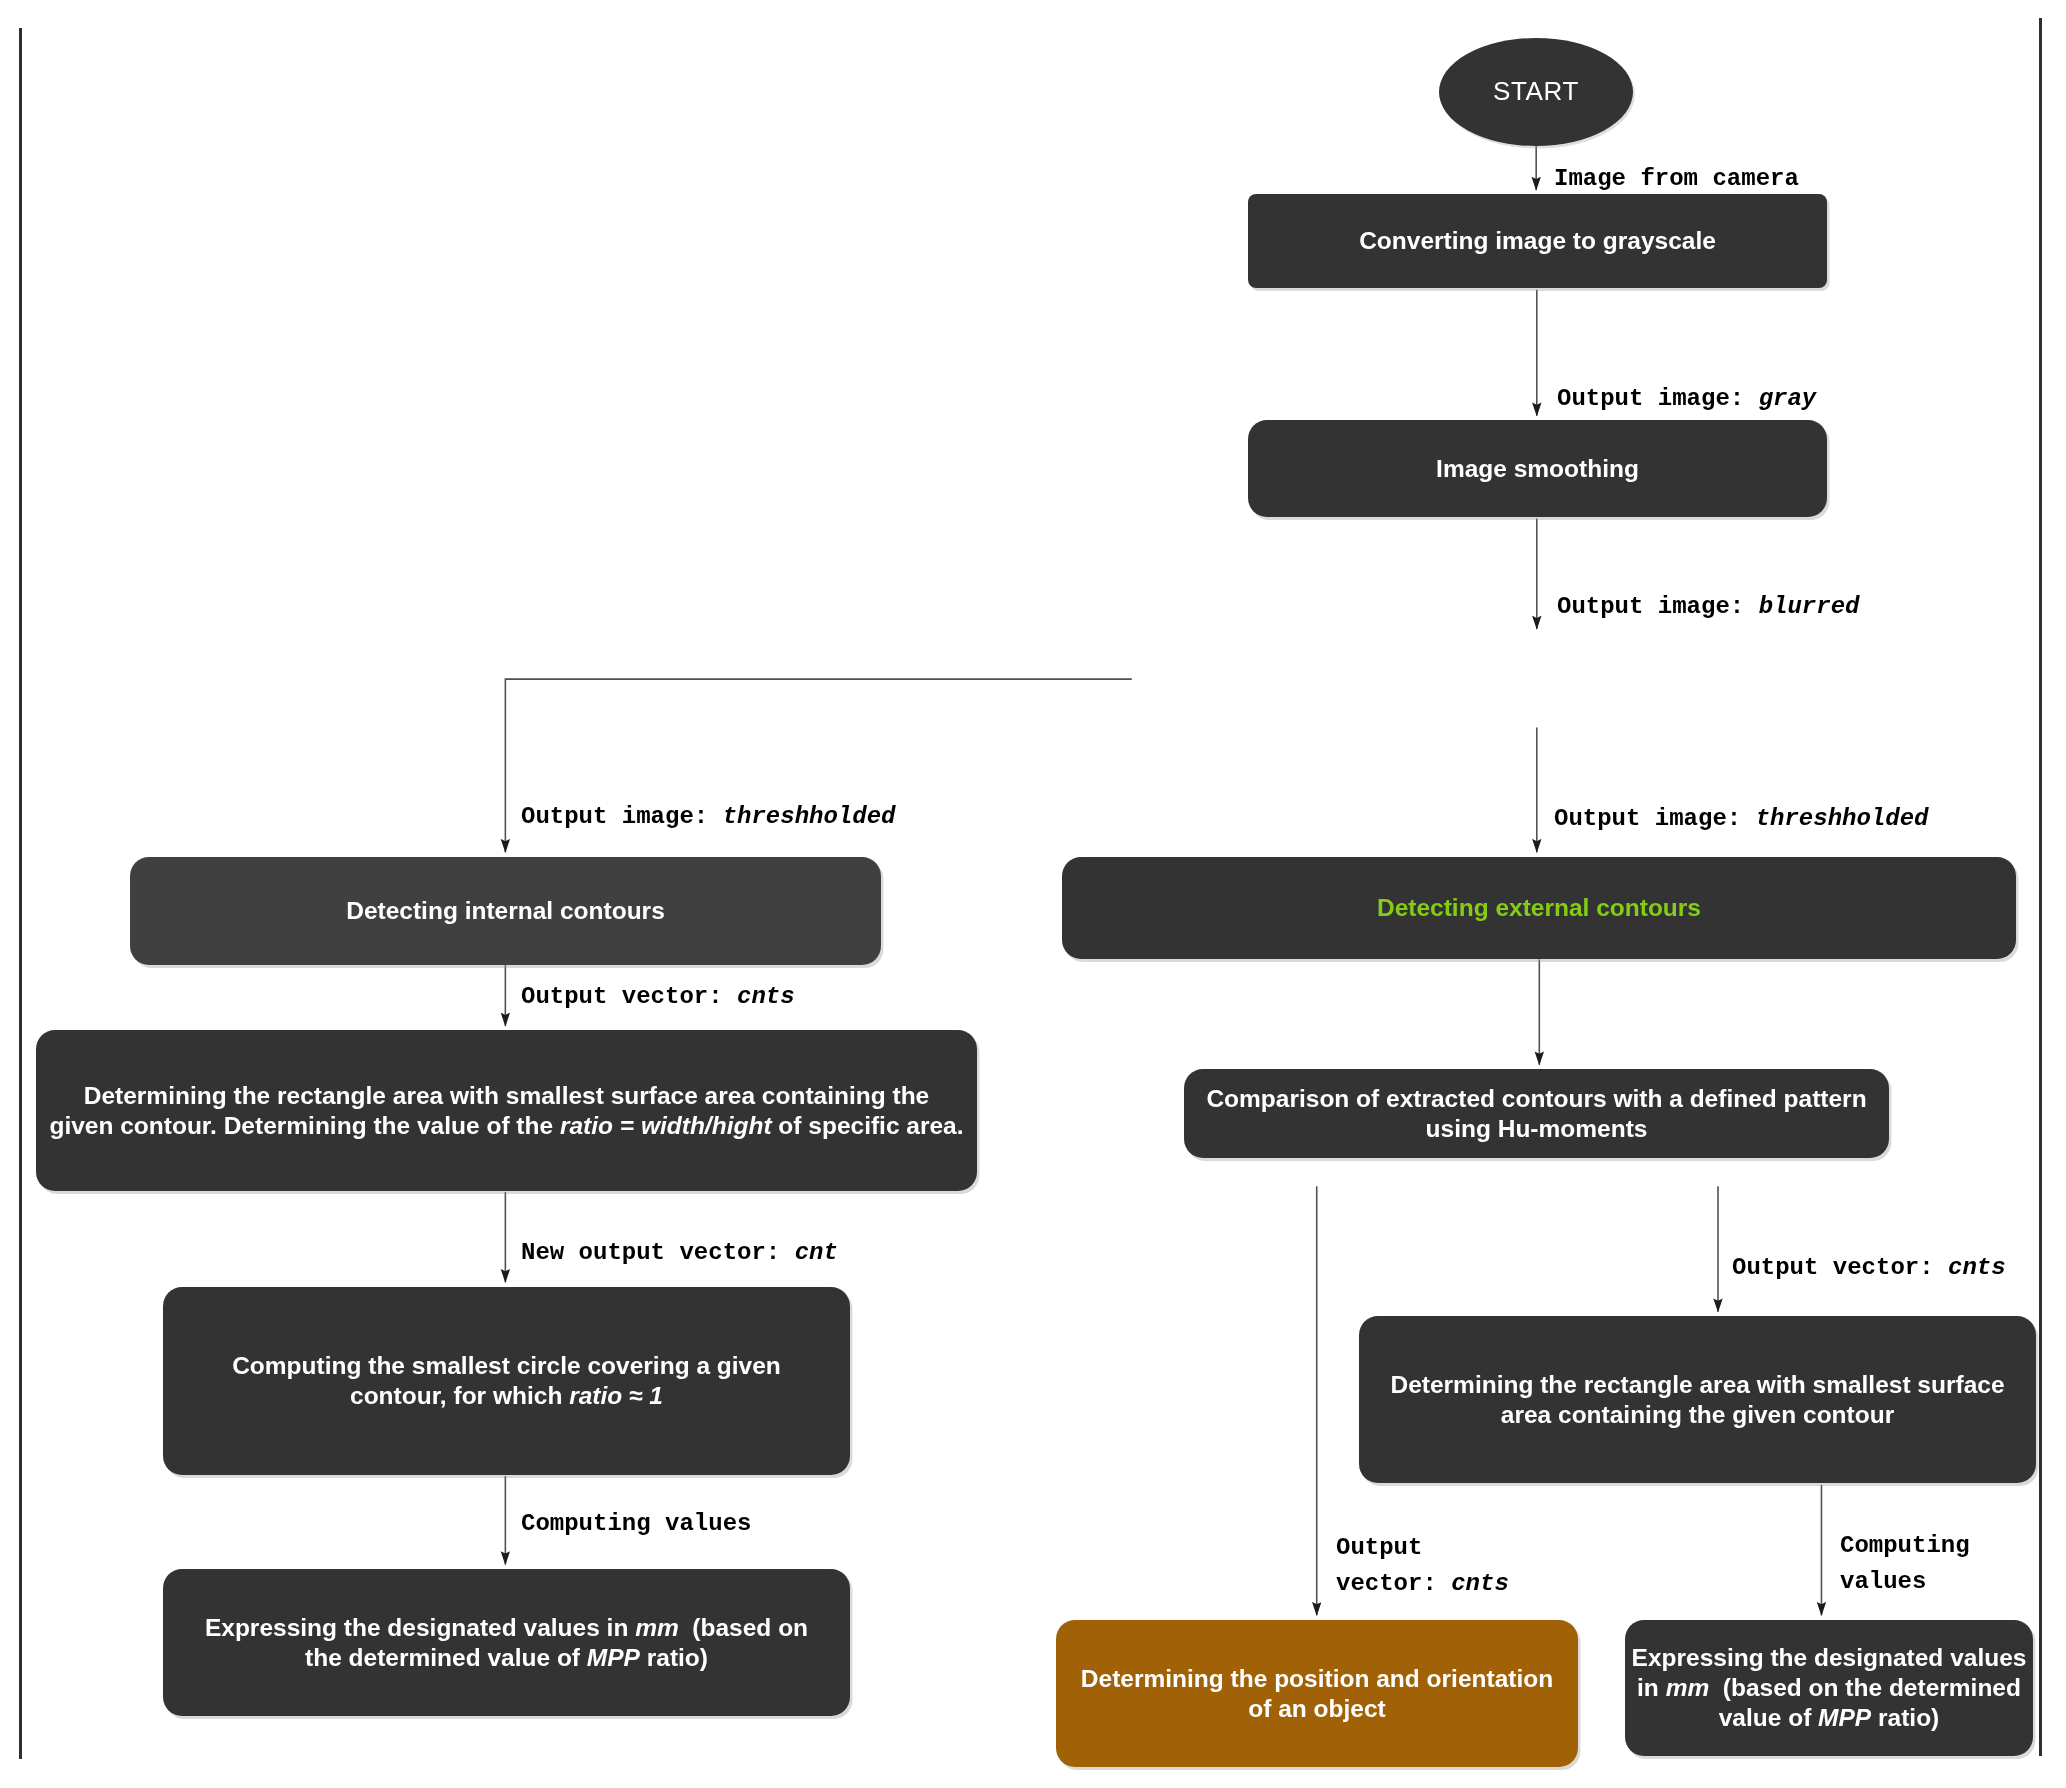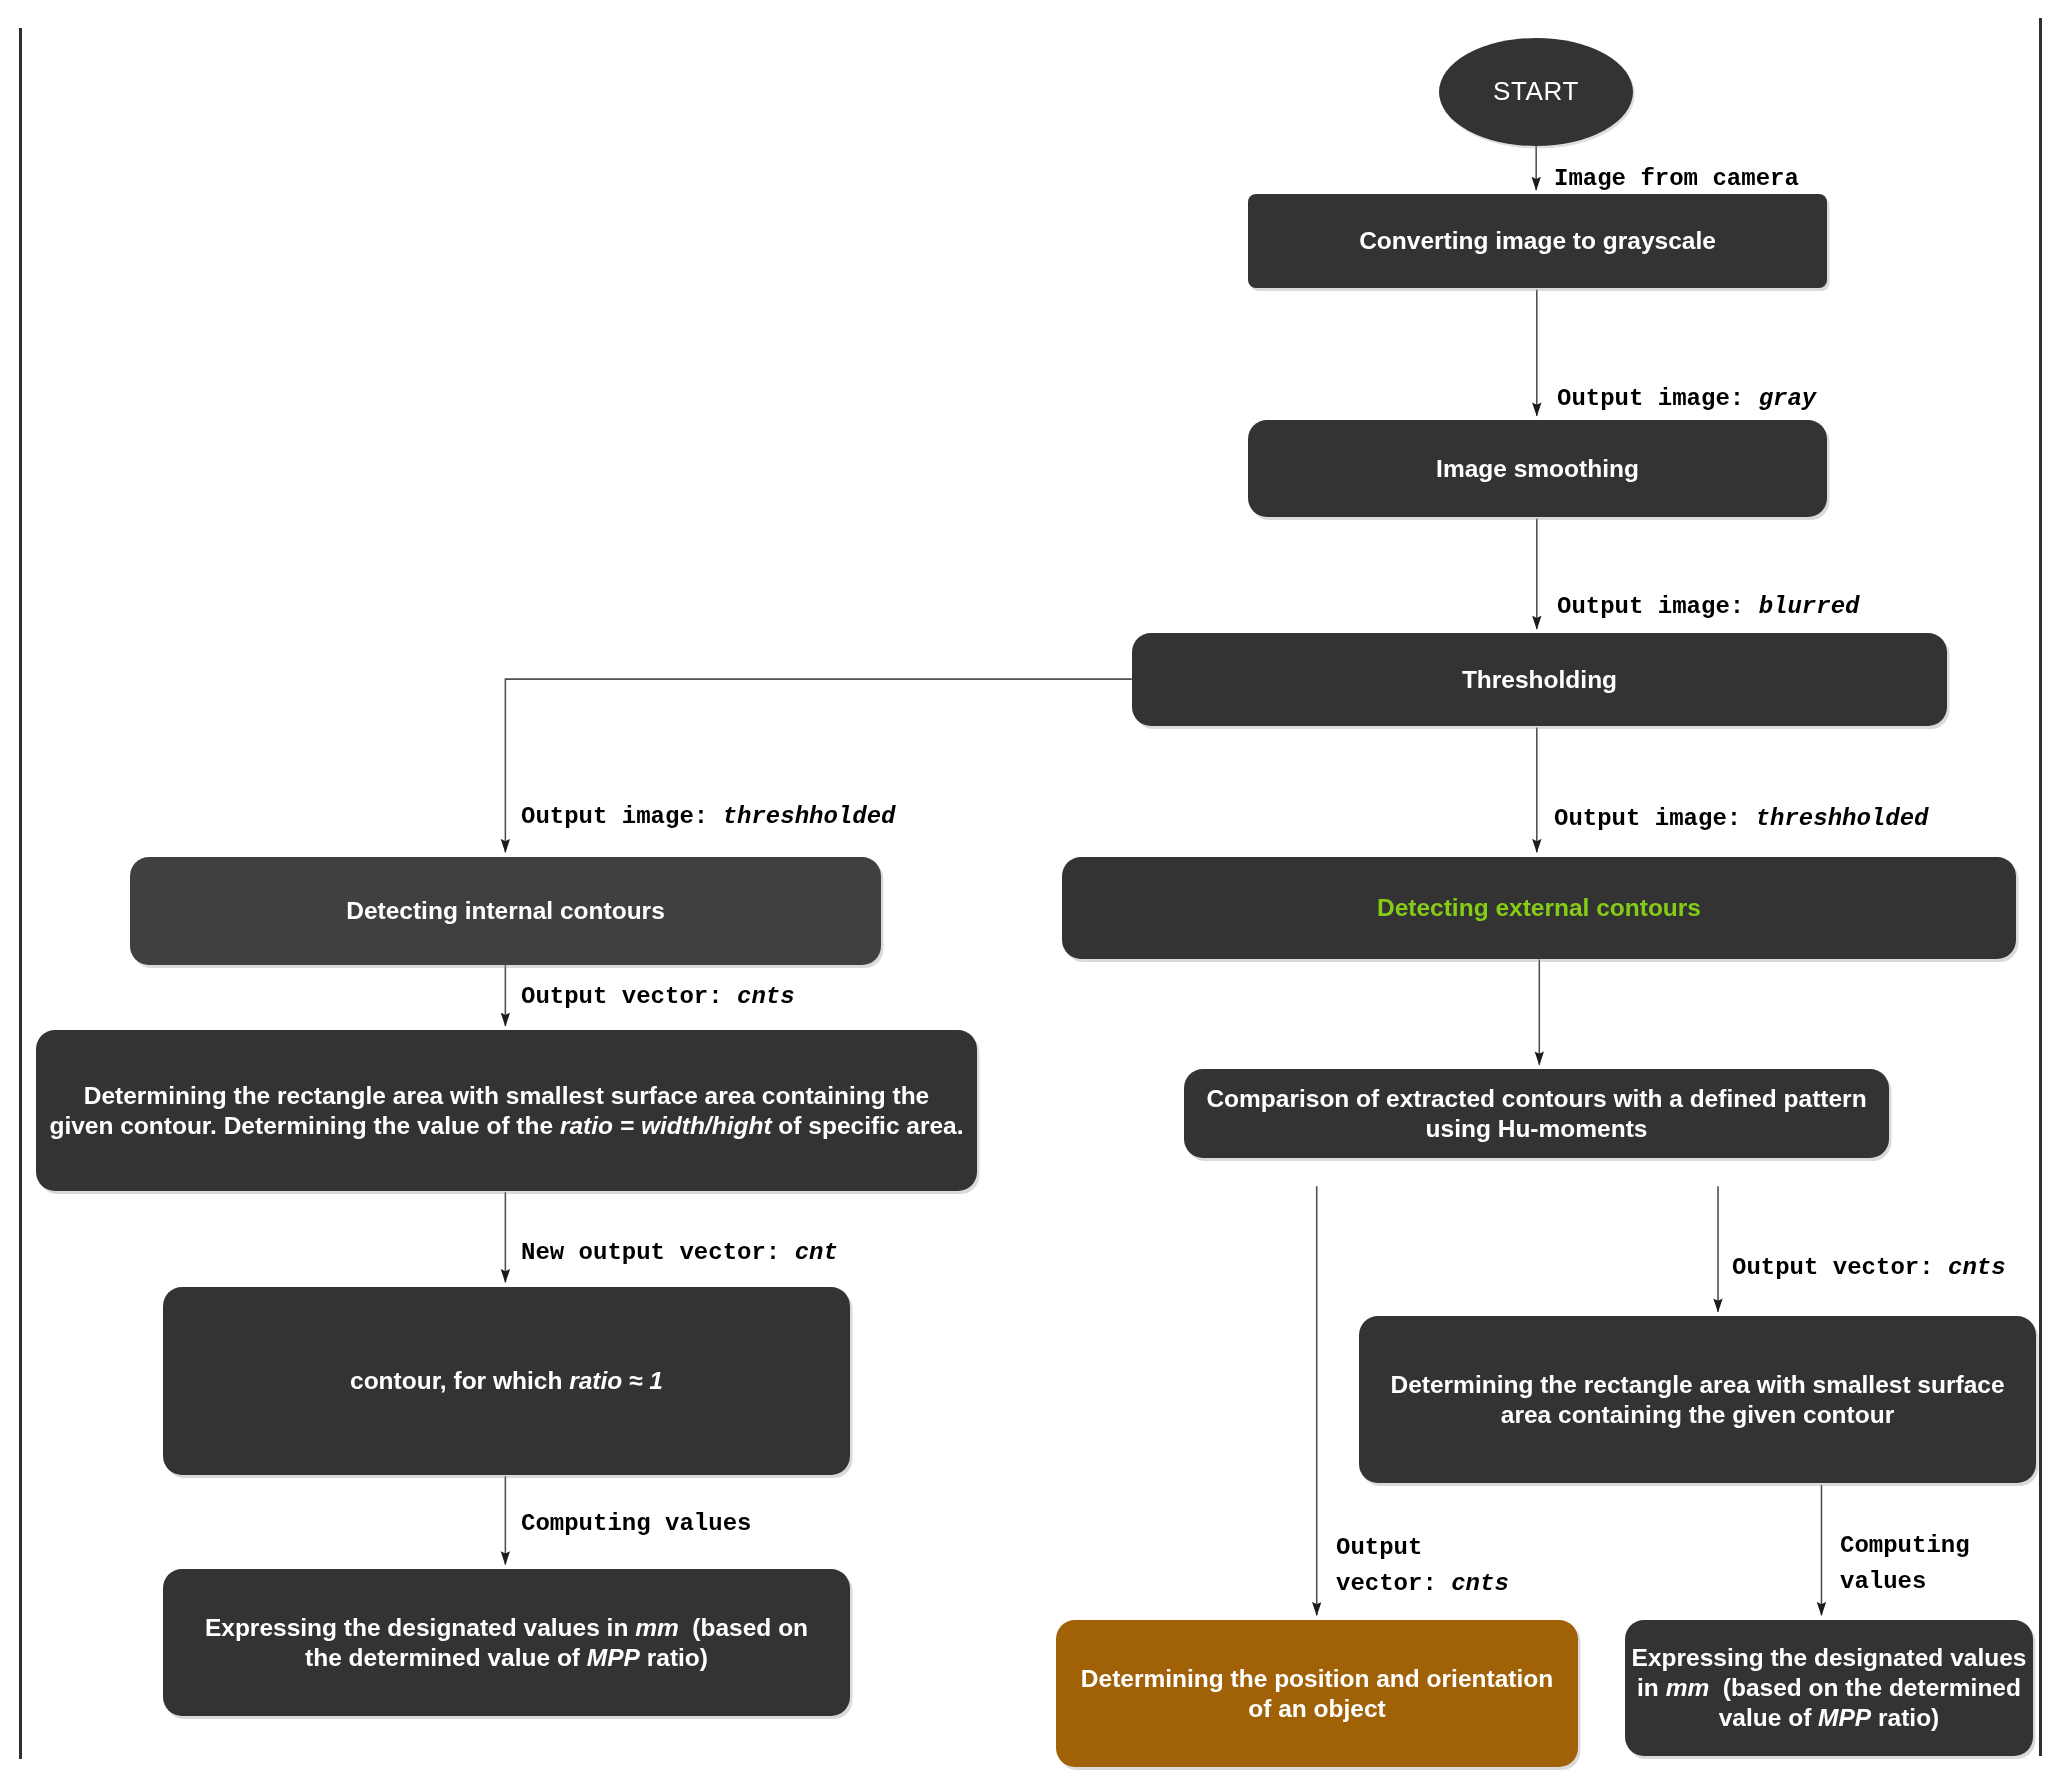--- a/index.html
+++ b/index.html
@@ -45,38 +45,36 @@
     </svg>
     <div class="node oval" style="left: 1439px; top: 38px; width: 194px; height: 108px; background: rgb(51, 51, 51); color: rgb(255, 255, 255); font-size: 26px;">
       <div class="ln"><span>START</span></div>
     </div>
     <div class="node box" style="left: 1248px; top: 194px; width: 579px; height: 94px; background: rgb(51, 51, 51); color: rgb(255, 255, 255); font-size: 24.5px; border-radius: 8px;">
       <div class="ln"><span>Converting image to grayscale</span></div>
     </div>
     <div class="node box" style="left: 1248px; top: 420px; width: 579px; height: 97px; background: rgb(51, 51, 51); color: rgb(255, 255, 255); font-size: 24.5px;">
       <div class="ln"><span>Image smoothing</span></div>
     </div>
-    <div class="node box" style="left: 1132px; top: 633px; width: 815px; height: 93px; background: rgb(51, 51, 51); color: rgb(255, 255, 255); font-size: 24.5px;">
-      <div class="ln"><span>Thresholding</span></div>
-    </div>
     <div class="node box" style="left: 130px; top: 857px; width: 751px; height: 108px; background: #404040; color: rgb(255, 255, 255); font-size: 24.5px;">
       <div class="ln"><span>Detecting internal contours</span></div>
     </div>
     <div class="node box" style="left: 1062px; top: 857px; width: 954px; height: 102px; background: rgb(51, 51, 51); color: #84cc16; font-size: 24.5px;">
       <div class="ln"><span>Detecting external contours</span></div>
     </div>
     <div class="node box" style="left: 36px; top: 1030px; width: 941px; height: 161px; background: rgb(51, 51, 51); color: rgb(255, 255, 255); font-size: 24.5px;">
       <div class="ln"><span>Determining the rectangle area with smallest surface area containing the</span></div>
       <div class="ln"><span>given contour. Determining the value of the </span><span class="it">ratio = width/hight</span><span> of specific area.</span></div>
     </div>
     <div class="node box" style="left: 1184px; top: 1069px; width: 705px; height: 89px; background: rgb(51, 51, 51); color: rgb(255, 255, 255); font-size: 24.5px;">
       <div class="ln"><span>Comparison of extracted contours with a defined pattern</span></div>
       <div class="ln"><span>using Hu-moments</span></div>
     </div>
     <div class="node box" style="left: 163px; top: 1287px; width: 687px; height: 188px; background: rgb(51, 51, 51); color: rgb(255, 255, 255); font-size: 24.5px;">
+      <div class="ln"><span>Computing the smallest circle covering a given</span></div>
       <div class="ln"><span>contour, for which </span><span class="it">ratio ≈ 1</span></div>
     </div>
     <div class="node box" style="left: 163px; top: 1569px; width: 687px; height: 147px; background: rgb(51, 51, 51); color: rgb(255, 255, 255); font-size: 24.5px;">
       <div class="ln"><span>Expressing the designated values in </span><span class="it">mm</span><span>&nbsp; (based on</span></div>
       <div class="ln"><span>the determined value of </span><span class="it">MPP</span><span> ratio)</span></div>
     </div>
     <div class="node box" style="left: 1359px; top: 1316px; width: 677px; height: 167px; background: rgb(51, 51, 51); color: rgb(255, 255, 255); font-size: 24.5px;">
       <div class="ln"><span>Determining the rectangle area with smallest surface</span></div>
       <div class="ln"><span>area containing the given contour</span></div>
     </div>

